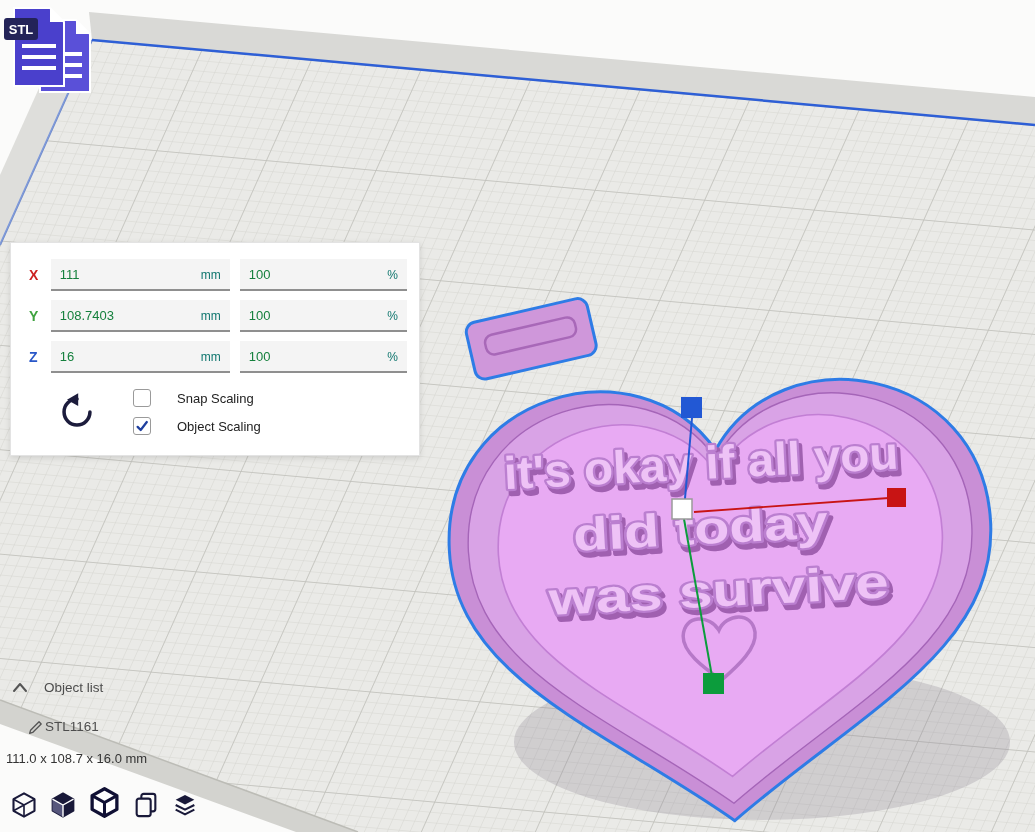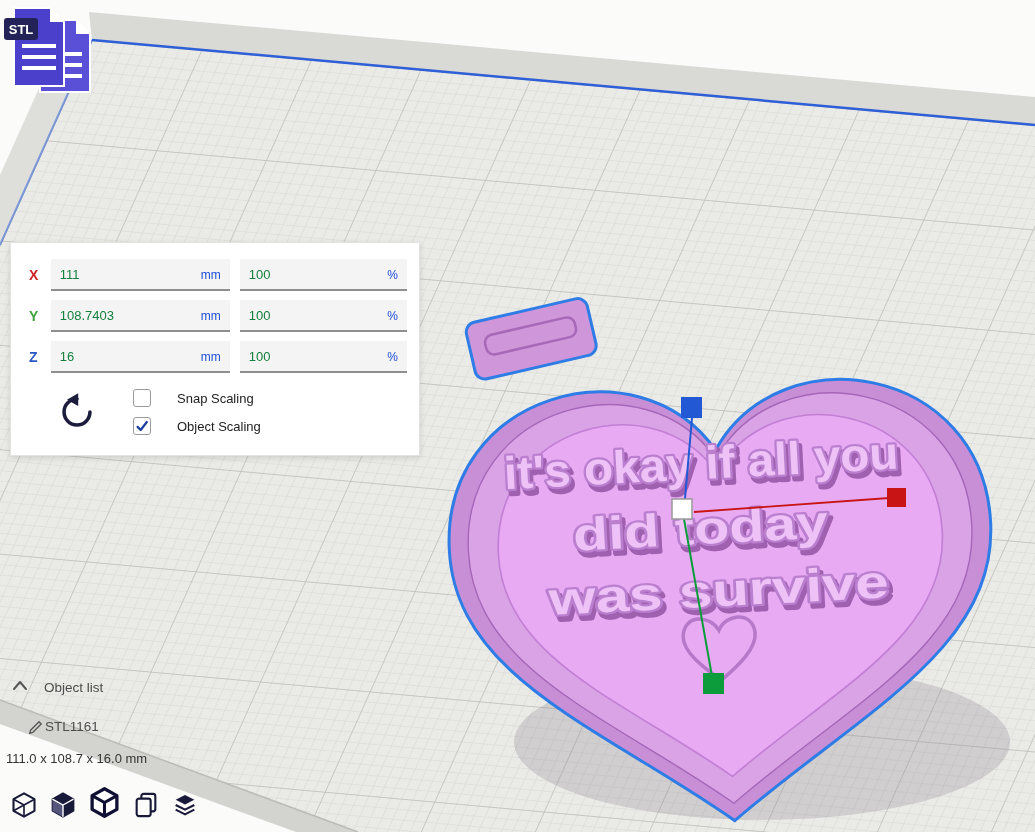--- a/index.html
+++ b/index.html
@@ -27,35 +27,35 @@
   .fieldwrap.mmw{width:182px;margin-right:10px;}
   .fieldwrap.pcw{width:170px;text-decoration:underline;}
   .fieldwrap input{
     width:100%;height:32px;box-sizing:border-box;
     background:#f4f4f4;border:none;border-bottom:2px solid #8f8f8f;
     font-family:"Liberation Sans",sans-serif;font-size:13px;color:#15803d;
     padding:0 34px 0 9px;outline:none;
   }
   .unit{
     position:absolute;right:9px;top:50%;transform:translateY(-50%);
-    font-size:12px;color:#1d4ed8;pointer-events:none;
+    font-size:12px;color:#0f766e;pointer-events:none;
   }
   .panel-controls{display:flex;align-items:center;margin-top:16px;}
   .reset-btn{margin-left:34px;width:40px;height:40px;cursor:pointer;}
   .check-col{margin-left:36px;display:flex;flex-direction:column;gap:10px;}
   .check-row{display:flex;align-items:center;gap:26px;cursor:pointer;}
   .checkbox{
     width:18px;height:18px;border:1.5px solid #9a9a9a;border-radius:3px;
     background:#fff;display:inline-flex;align-items:center;justify-content:center;
     box-sizing:border-box;
   }
   .check-label{font-size:13px;color:#222;}
 
   
-  .objlist-header{position:absolute;left:12px;top:680px;display:flex;gap:16px;cursor:pointer;}
+  .objlist-header{position:absolute;left:12px;top:680px;display:flex;align-items:center;gap:16px;cursor:pointer;}
   .objlist-header .hdr-text{font-size:13.5px;color:#4d4d4d;}
   .objlist-item{position:absolute;left:28px;top:718px;display:flex;align-items:center;cursor:pointer;}
   .objlist-item .item-text{font-size:13.5px;color:#4d4d4d;}
   .dims-text{position:absolute;left:6px;top:751px;font-size:13px;color:#333;text-align:right;}
   .view-toolbar{position:absolute;left:10px;top:786px;display:flex;align-items:flex-end;gap:11px;}
   .view-btn{cursor:pointer;display:inline-block;}
 </style>
 </head>
 <body>
 

